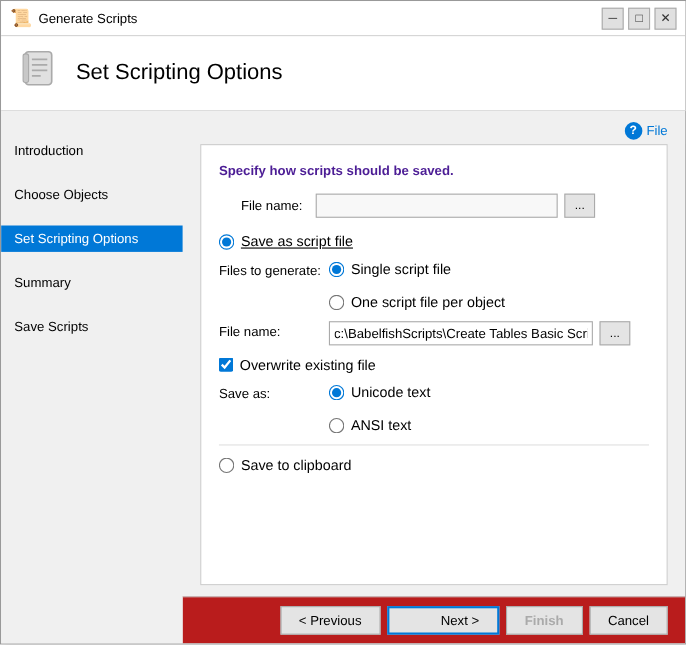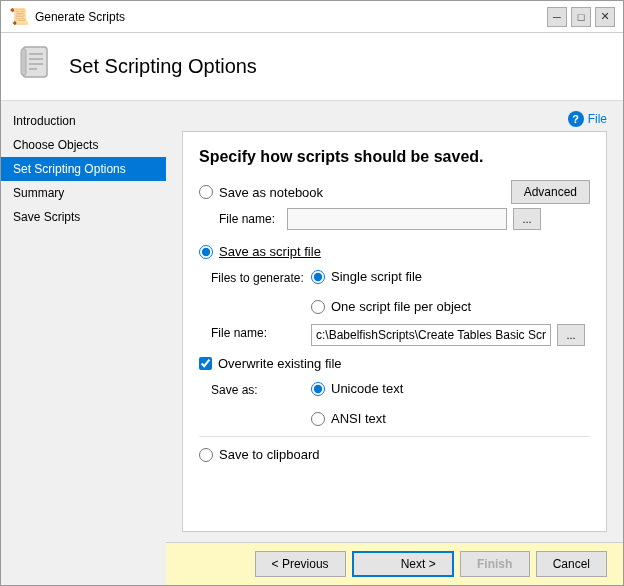--- a/index.html
+++ b/index.html
@@ -77,20 +77,21 @@
       background: #f0f0f0;
       padding-top: 8px;
       display: flex;
       flex-direction: column;
     }
     .sidebar-item {
       padding: 5px 12px;
       font-size: 12px;
       color: #000;
       cursor: pointer;
+      margin-top: 16px;
     }
     .sidebar-item.active {
       background: #0078d7;
       color: #fff;
     }
     
     .main-wrapper {
       display: flex;
       flex-direction: column;
       flex: 1;
@@ -125,24 +126,24 @@
     }
     .main-content {
       flex: 1;
       margin: 0 16px 10px 16px;
       background: #fff;
       border: 1px solid #ccc;
       padding: 16px;
       overflow-y: auto;
     }
     .section-title {
-      font-size: 16px;
+      font-size: 12px;
       font-weight: bold;
       margin-bottom: 14px;
-      color: #000000;
+      color: #4c1d95;
     }
     .radio-label {
       display: flex;
       align-items: center;
       gap: 6px;
       cursor: pointer;
     }
     .radio-label input[type="radio"] {
       margin: 0;
       width: 14px;
@@ -202,21 +203,20 @@
       border: 1px solid #aaa;
       padding: 2px 4px;
       font-size: 12px;
       background: #f8f8f8;
       color: #aaa;
     }
     .form-row {
       display: flex;
       align-items: flex-start;
       margin-bottom: 10px;
-      margin-left: 12px;
     }
     .form-label {
       width: 100px;
       font-size: 12px;
       padding-top: 2px;
       color: #000;
     }
     .form-controls {
       display: flex;
       flex-direction: column;
@@ -227,21 +227,21 @@
       border-top: 1px solid #e0e0e0;
       margin: 10px 0;
     }
     
     .footer {
       padding: 8px 16px;
       display: flex;
       justify-content: flex-end;
       align-items: center;
       gap: 6px;
-      background: #fef9c3;
+      background: #b91c1c;
       border-top: 1px solid #ccc;
     }
     .footer-btn {
       padding: 4px 16px;
       font-size: 12px;
       border: 1px solid #aaa;
       background: #e4e4e4;
       cursor: pointer;
       height: 26px;
       min-width: 70px;
@@ -311,27 +311,20 @@
         <span style="flex:1"></span>
         <div class="help-link">
           <div class="help-icon">?</div>
           <span>File</span>
         </div>
       </div>
 
       <div class="main-content">
         <div class="section-title">Specify how scripts should be saved.</div>
 
-        <div class="save-notebook-row">
-          <label class="radio-label">
-            <input type="radio" name="save-type" style="">
-            <span>Save as notebook</span>
-          </label>
-          <button class="advanced-btn">Advanced</button>
-        </div>
 
         <div class="notebook-file-row">
           <span style="font-size:12px; margin-right:6px; color:#000;">File name:</span>
           <input type="text" class="notebook-file-input" value="" style="width: 220px;">
           <button class="browse-btn">...</button>
         </div>
 
         <div style="margin-bottom: 10px; text-decoration: underline;">
           <label class="radio-label">
             <input type="radio" name="save-type" checked="" style="">

